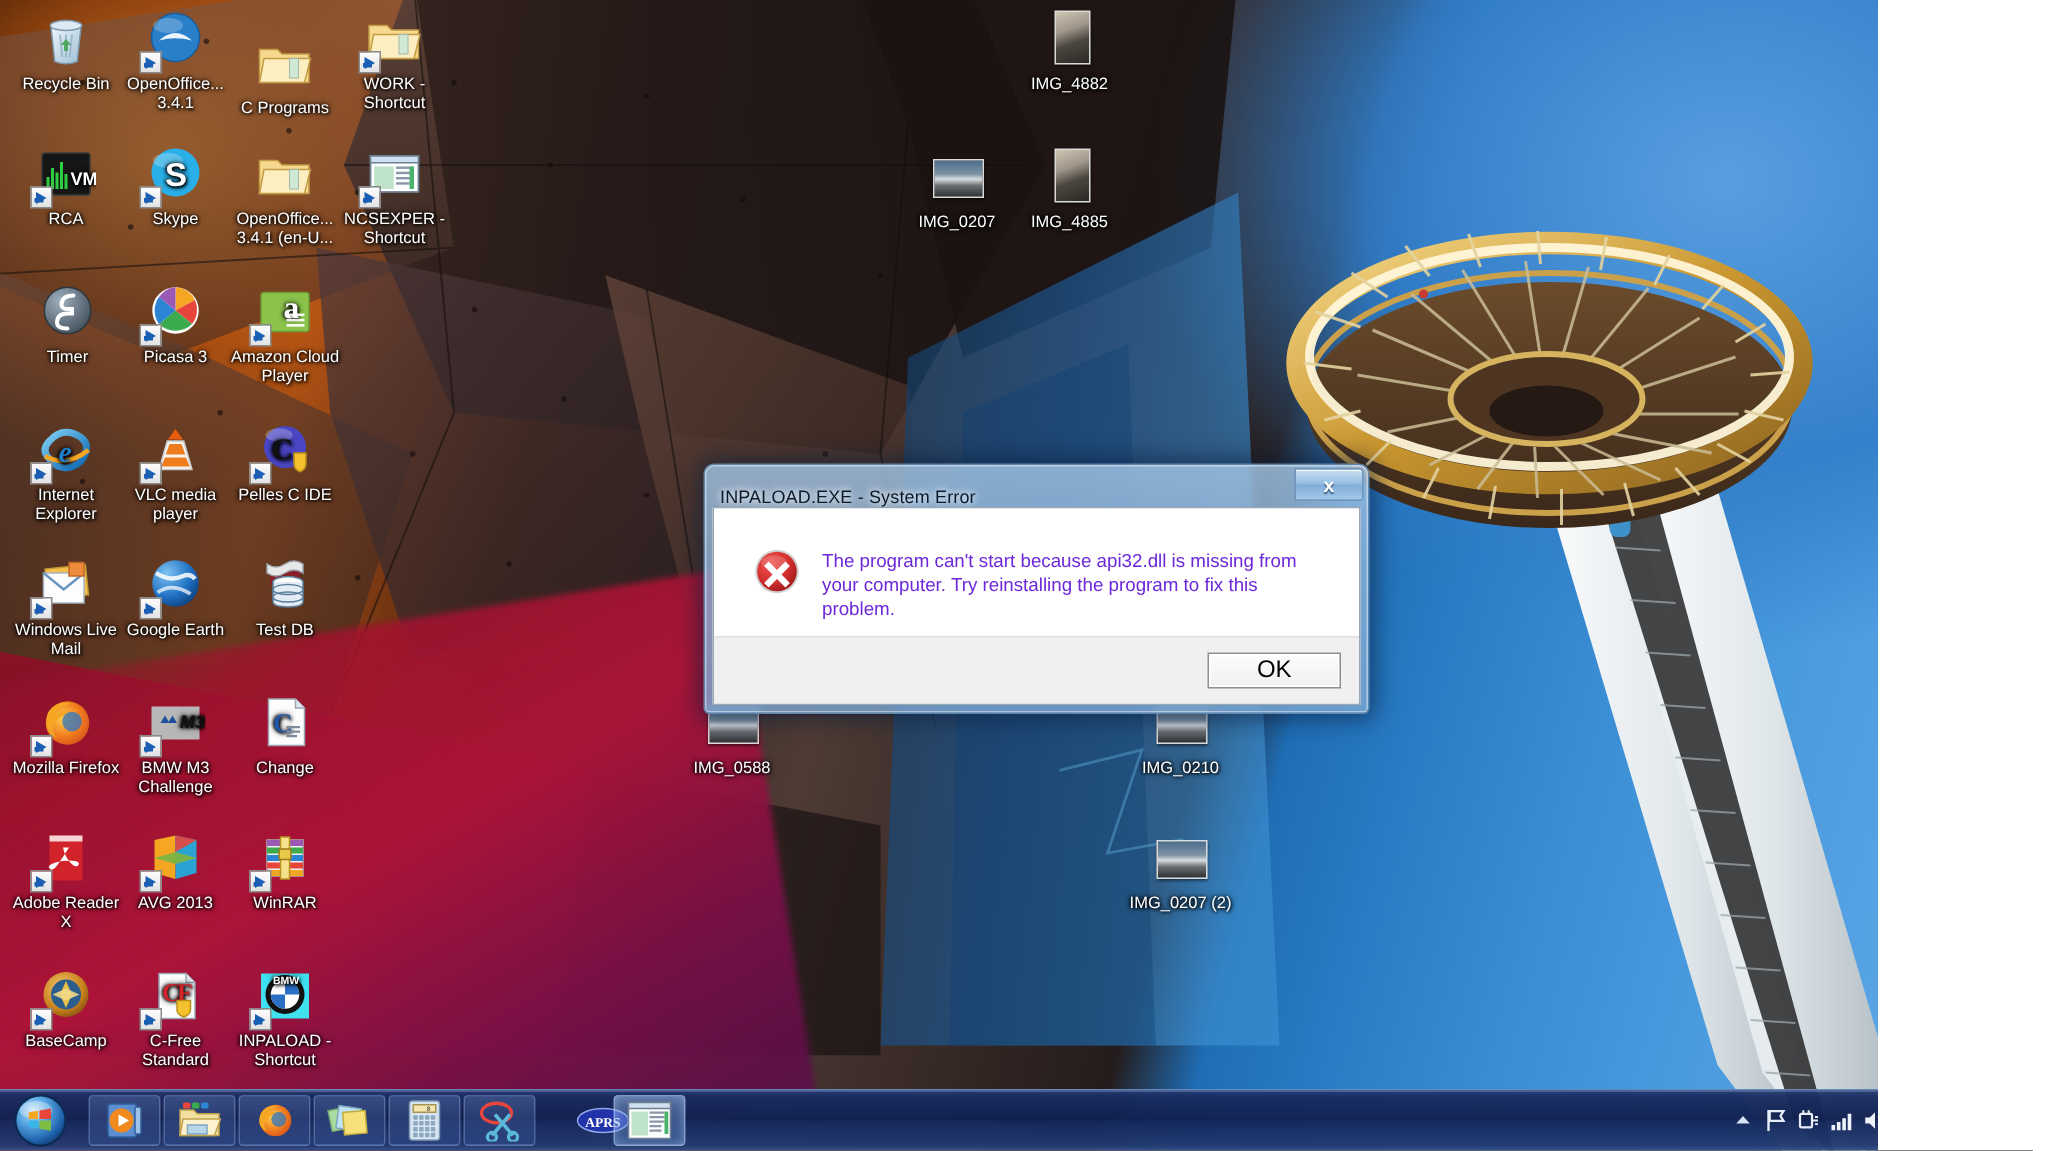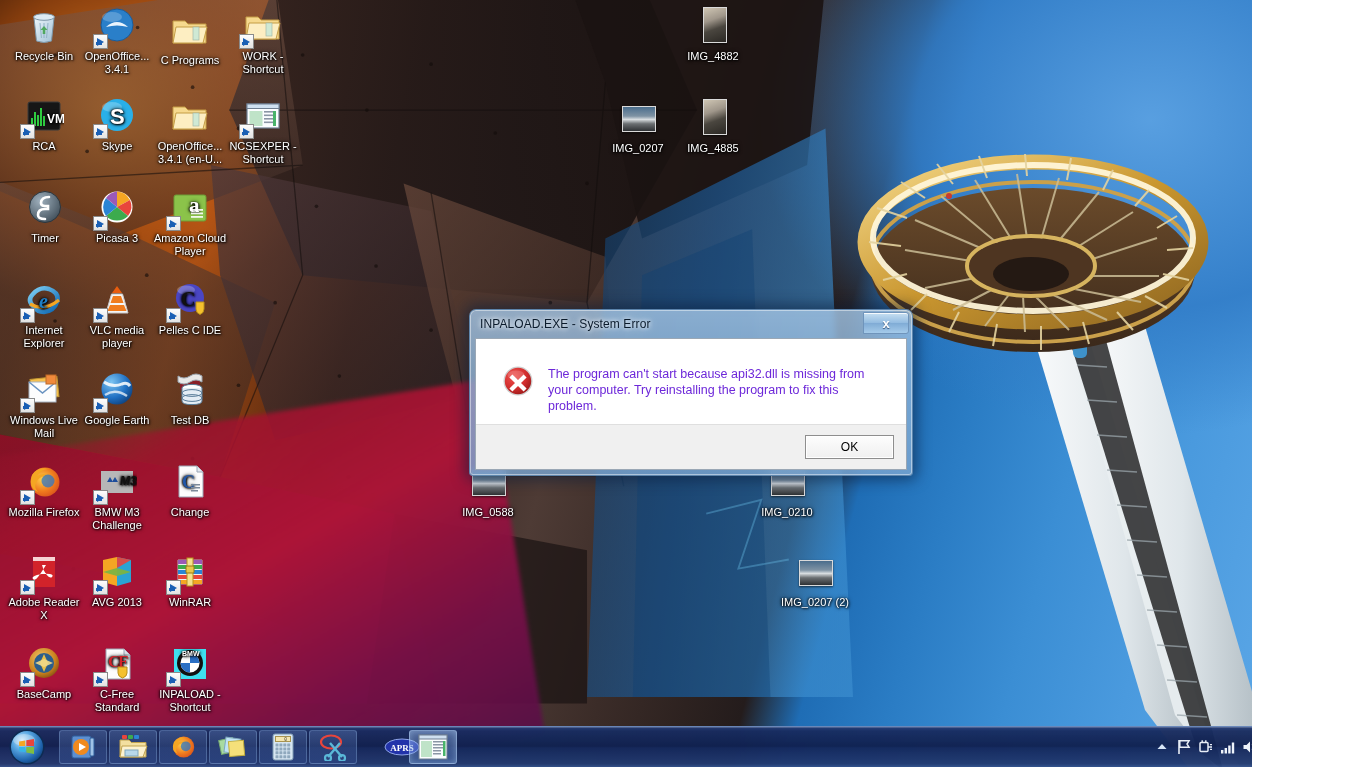--- a/index.html
+++ b/index.html
@@ -153,21 +153,21 @@
        rgba(162,196,228,.82) 0%,
        rgba(140,180,218,.80) 40%,
        rgba(122,165,208,.82) 100%);
     box-shadow: 0 0 14px 4px rgba(10,30,60,.55), 0 0 0 1px rgba(255,255,255,.45) inset;
     border: 1px solid rgba(90,130,170,.9);
     backdrop-filter: blur(3px);
   }
   #dlg-titlebar {
     position: absolute;
     left: 0; top: 0; right: 0; height: 28px;
-    display: flex; align-items: center;
+    display: flex; align-items: flex-end;
     padding-left: 10px;
     box-sizing: border-box;
   }
   #dlg-title {
     font-size: 12px;
     color: #0b1b2c;
     text-shadow: 0 0 4px rgba(255,255,255,.95), 0 0 8px rgba(255,255,255,.8);
     letter-spacing: .1px;
   }
   #dlg-close {
@@ -220,21 +220,21 @@
     height: 48px;
     background: #f0f0f0;
     border-top: 1px solid #dfdfdf;
     display: flex;
     align-items: center;
     justify-content: flex-end;
     padding-right: 12px;
   }
   #ok-button {
     width: 89px; height: 24px;
-    font-size: 12px;
+    font-size: 16px;
     color: #000;
     background: linear-gradient(#fdfdfd, #f0f0f0);
     border: 1px solid #8e8e8e;
     box-shadow: inset 0 0 0 1px #fff;
     cursor: pointer;
     font-family: "Liberation Sans", sans-serif;
   }
 
   
   #taskbar {
@@ -532,21 +532,21 @@
           <svg width="40" height="40" viewBox="0 0 40 40" style="position:absolute;left:2px;top:2px;">
             <circle cx="20" cy="19" r="16" fill="#2a7fc9"></circle>
             <circle cx="20" cy="19" r="16" fill="none" stroke="#1b5c9a" stroke-width="1"></circle>
             <ellipse cx="15" cy="11" rx="10" ry="5" fill="#fff" opacity=".22"></ellipse>
             <path d="M9 21 Q20 11 31 21 Q20 18 9 21 Z" fill="#eaf4fd"></path>
           </svg>
           <span class="shc"></span>
         </div>
         <div class="icon-label">OpenOffice... 3.4.1</div>
       </div>
-      <div class="icon-cell" style="left: 152px; top: 8px;">
+      <div class="icon-cell" style="left: 152px; top: 20px;">
         <div class="icon-art">
           <svg width="40" height="40" viewBox="0 0 40 40" style="position:absolute;left:2px;top:2px;">
             <path d="M3 11 L15 11 L18 14 L36 14 L36 33 L3 33 Z" fill="#f6d98e" stroke="#c49c45" stroke-width="1"></path>
             <path d="M6 17 L37 17 L33 33 L3 33 Z" fill="#fdeec2" stroke="#c49c45" stroke-width="1"></path>
             <rect x="23" y="17" width="6" height="13" fill="#cfe9d4" stroke="#a4b9a8" stroke-width=".7"></rect>
           </svg>
         </div>
         <div class="icon-label">C Programs</div>
       </div>
       <div class="icon-cell" style="left: 225px; top: 4px;">
@@ -901,21 +901,21 @@
           <div class="photo" style="background:linear-gradient(180deg,#4a6d8c 0%,#7f93a4 38%,#d8dde0 52%,#6b6f72 70%,#2e3134 100%);"></div>
         </div>
         <div class="icon-label">IMG_0588</div>
       </div>
       <div class="icon-cell" style="left: 749px; top: 460px;">
         <div class="icon-art">
           <div class="photo" style="background:linear-gradient(180deg,#4a6d8c 0%,#7f93a4 38%,#d8dde0 52%,#6b6f72 70%,#2e3134 100%);"></div>
         </div>
         <div class="icon-label">IMG_0210</div>
       </div>
-      <div class="icon-cell" style="left: 749px; top: 550px; margin-left: 28px;">
+      <div class="icon-cell" style="left: 749px; top: 550px;">
         <div class="icon-art">
           <div class="photo" style="background:linear-gradient(180deg,#4a6d8c 0%,#7f93a4 38%,#d8dde0 52%,#6b6f72 70%,#2e3134 100%);"></div>
         </div>
         <div class="icon-label">IMG_0207 (2)</div>
       </div>
     </div>
 
   <div id="dialog">
     <div id="dlg-titlebar">
       <span id="dlg-title">INPALOAD.EXE - System Error</span>

